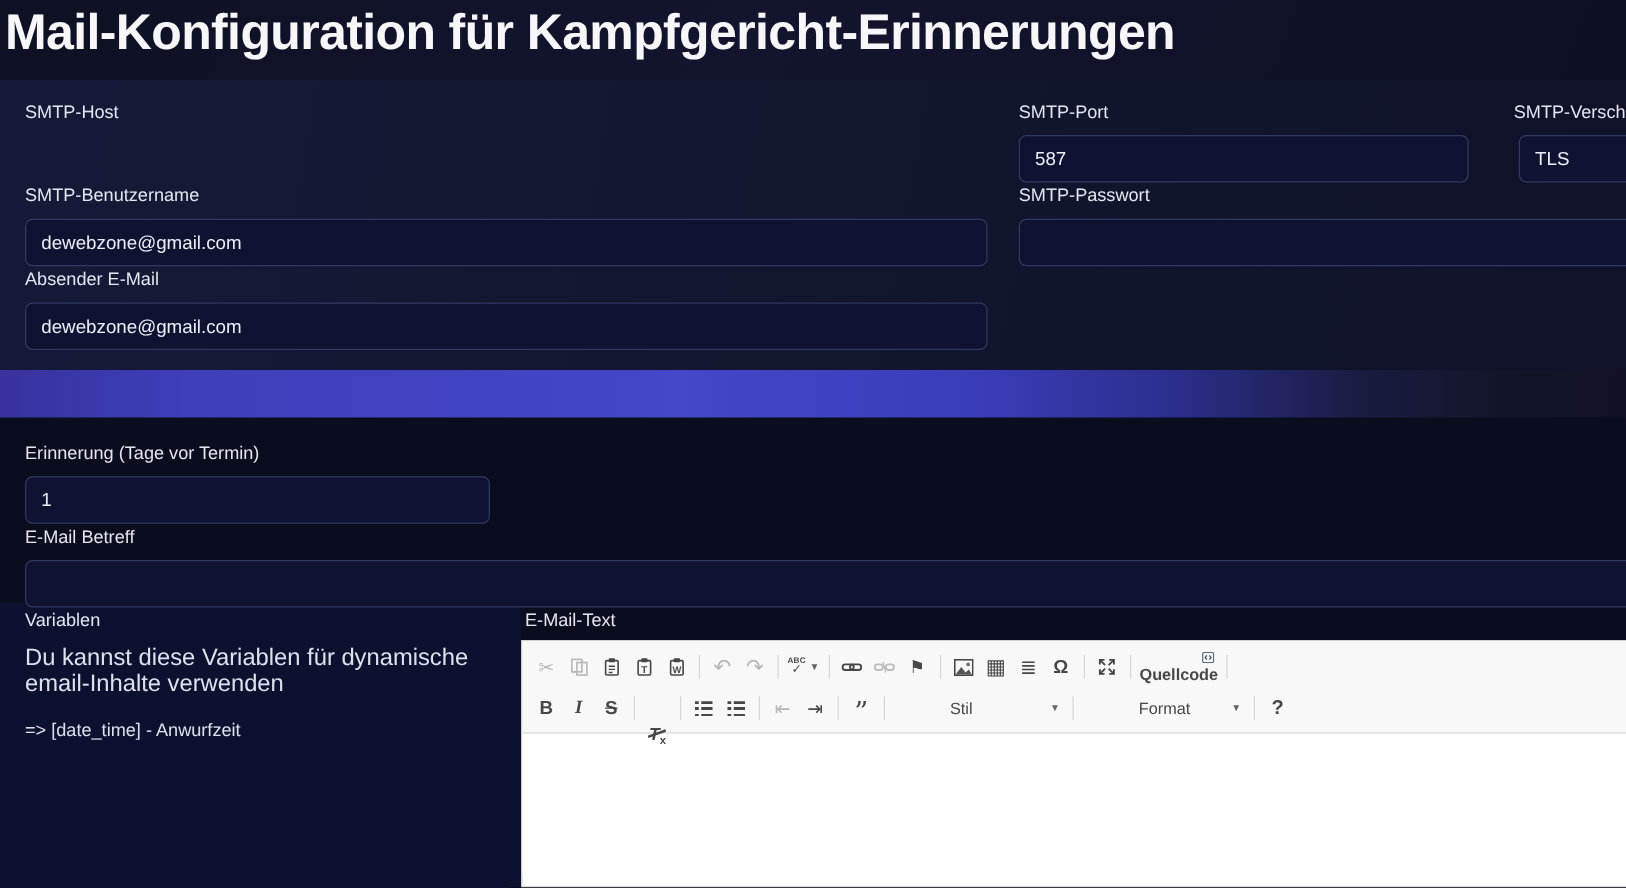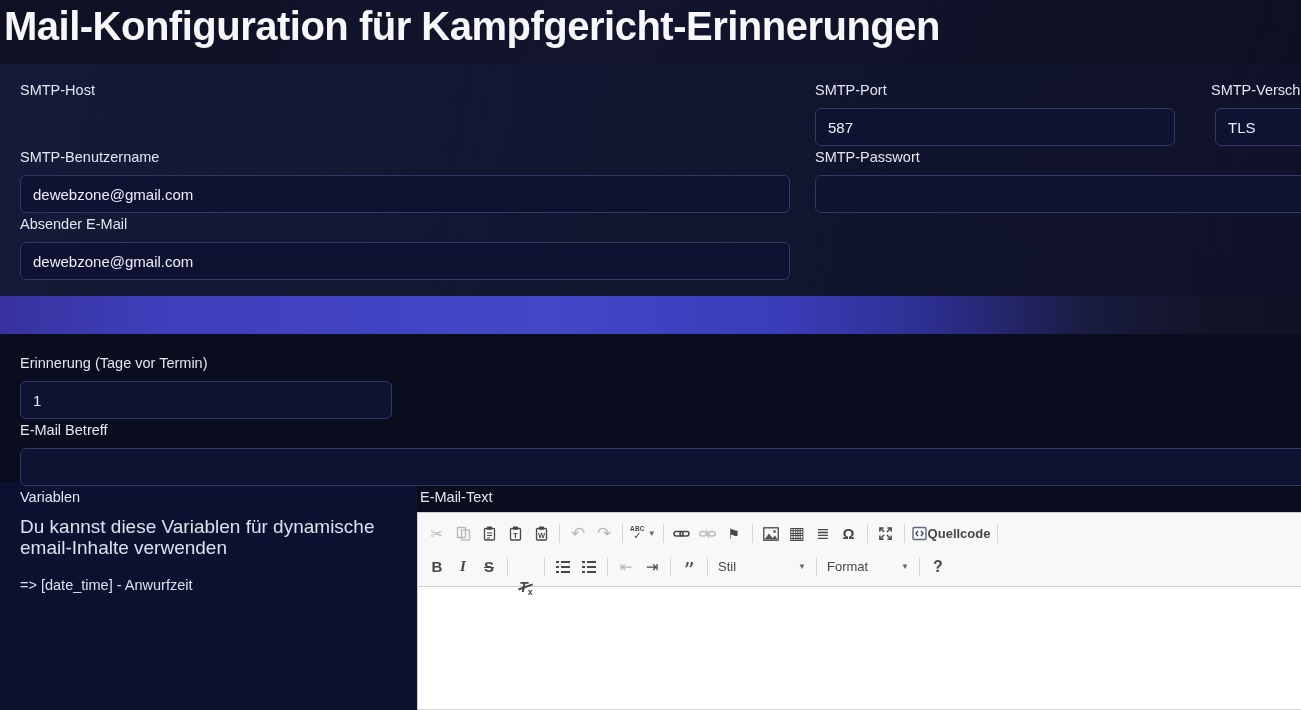--- a/index.html
+++ b/index.html
@@ -39,23 +39,23 @@
   .tbtn{height:26px;min-width:26px;display:inline-flex;align-items:center;justify-content:center;
         color:#474747;font-size:15px;border-radius:2px;cursor:default;padding:0 2px;box-sizing:border-box;}
   .tbtn svg{display:block;}
   .dis{color:#b7b7b7;}
   .tsep{width:1px;height:19px;background:#d6d6d6;margin:0 5px;flex:none;}
   .spell{display:inline-flex;align-items:center;gap:3px;}
   .spell .abc{display:flex;flex-direction:column;align-items:center;line-height:1;}
   .spell .abc b{font-size:6.5px;letter-spacing:.2px;}
   .spell .abc i{font-style:normal;font-size:10px;margin-top:-2px;}
   .dd-arrow{font-size:8px;color:#666;}
-  .srcbtn{display:inline-flex;align-items:center;gap:1px;font-size:13px;font-weight:600;color:#474747;}
+  .srcbtn{display:inline-flex;align-items:flex-end;gap:1px;font-size:13px;font-weight:600;color:#474747;flex-direction:column;}
   .ddl{display:inline-flex;align-items:center;justify-content:space-between;height:24px;
-       padding:0 5px;font-size:13px;color:#474747;}
+       padding:0 5px;font-size:13px;color:#474747;margin-left:42px;}
   .b-bold{font-weight:bold;font-size:15px;}
   .b-italic{font-style:italic;font-family:"Liberation Serif","DejaVu Serif",serif;font-weight:bold;font-size:15px;}
   .b-strike{font-weight:bold;font-size:15px;text-decoration:line-through;}
   .b-quote{font-size:22px;line-height:10px;padding-top:8px;font-family:"DejaVu Serif",serif;}
   .b-help{font-weight:bold;font-size:16px;}
   .tx{position:relative;font-weight:bold;font-size:14px;font-style:italic;margin-top:42px;}
   .tx em{font-style:normal;font-size:9px;vertical-align:-3px;}
   .tx::after{content:"";position:absolute;left:-1px;top:7px;width:15px;height:1.5px;
              background:#474747;transform:rotate(-20deg);}
   .ic-bars{display:inline-flex;gap:2px;}

